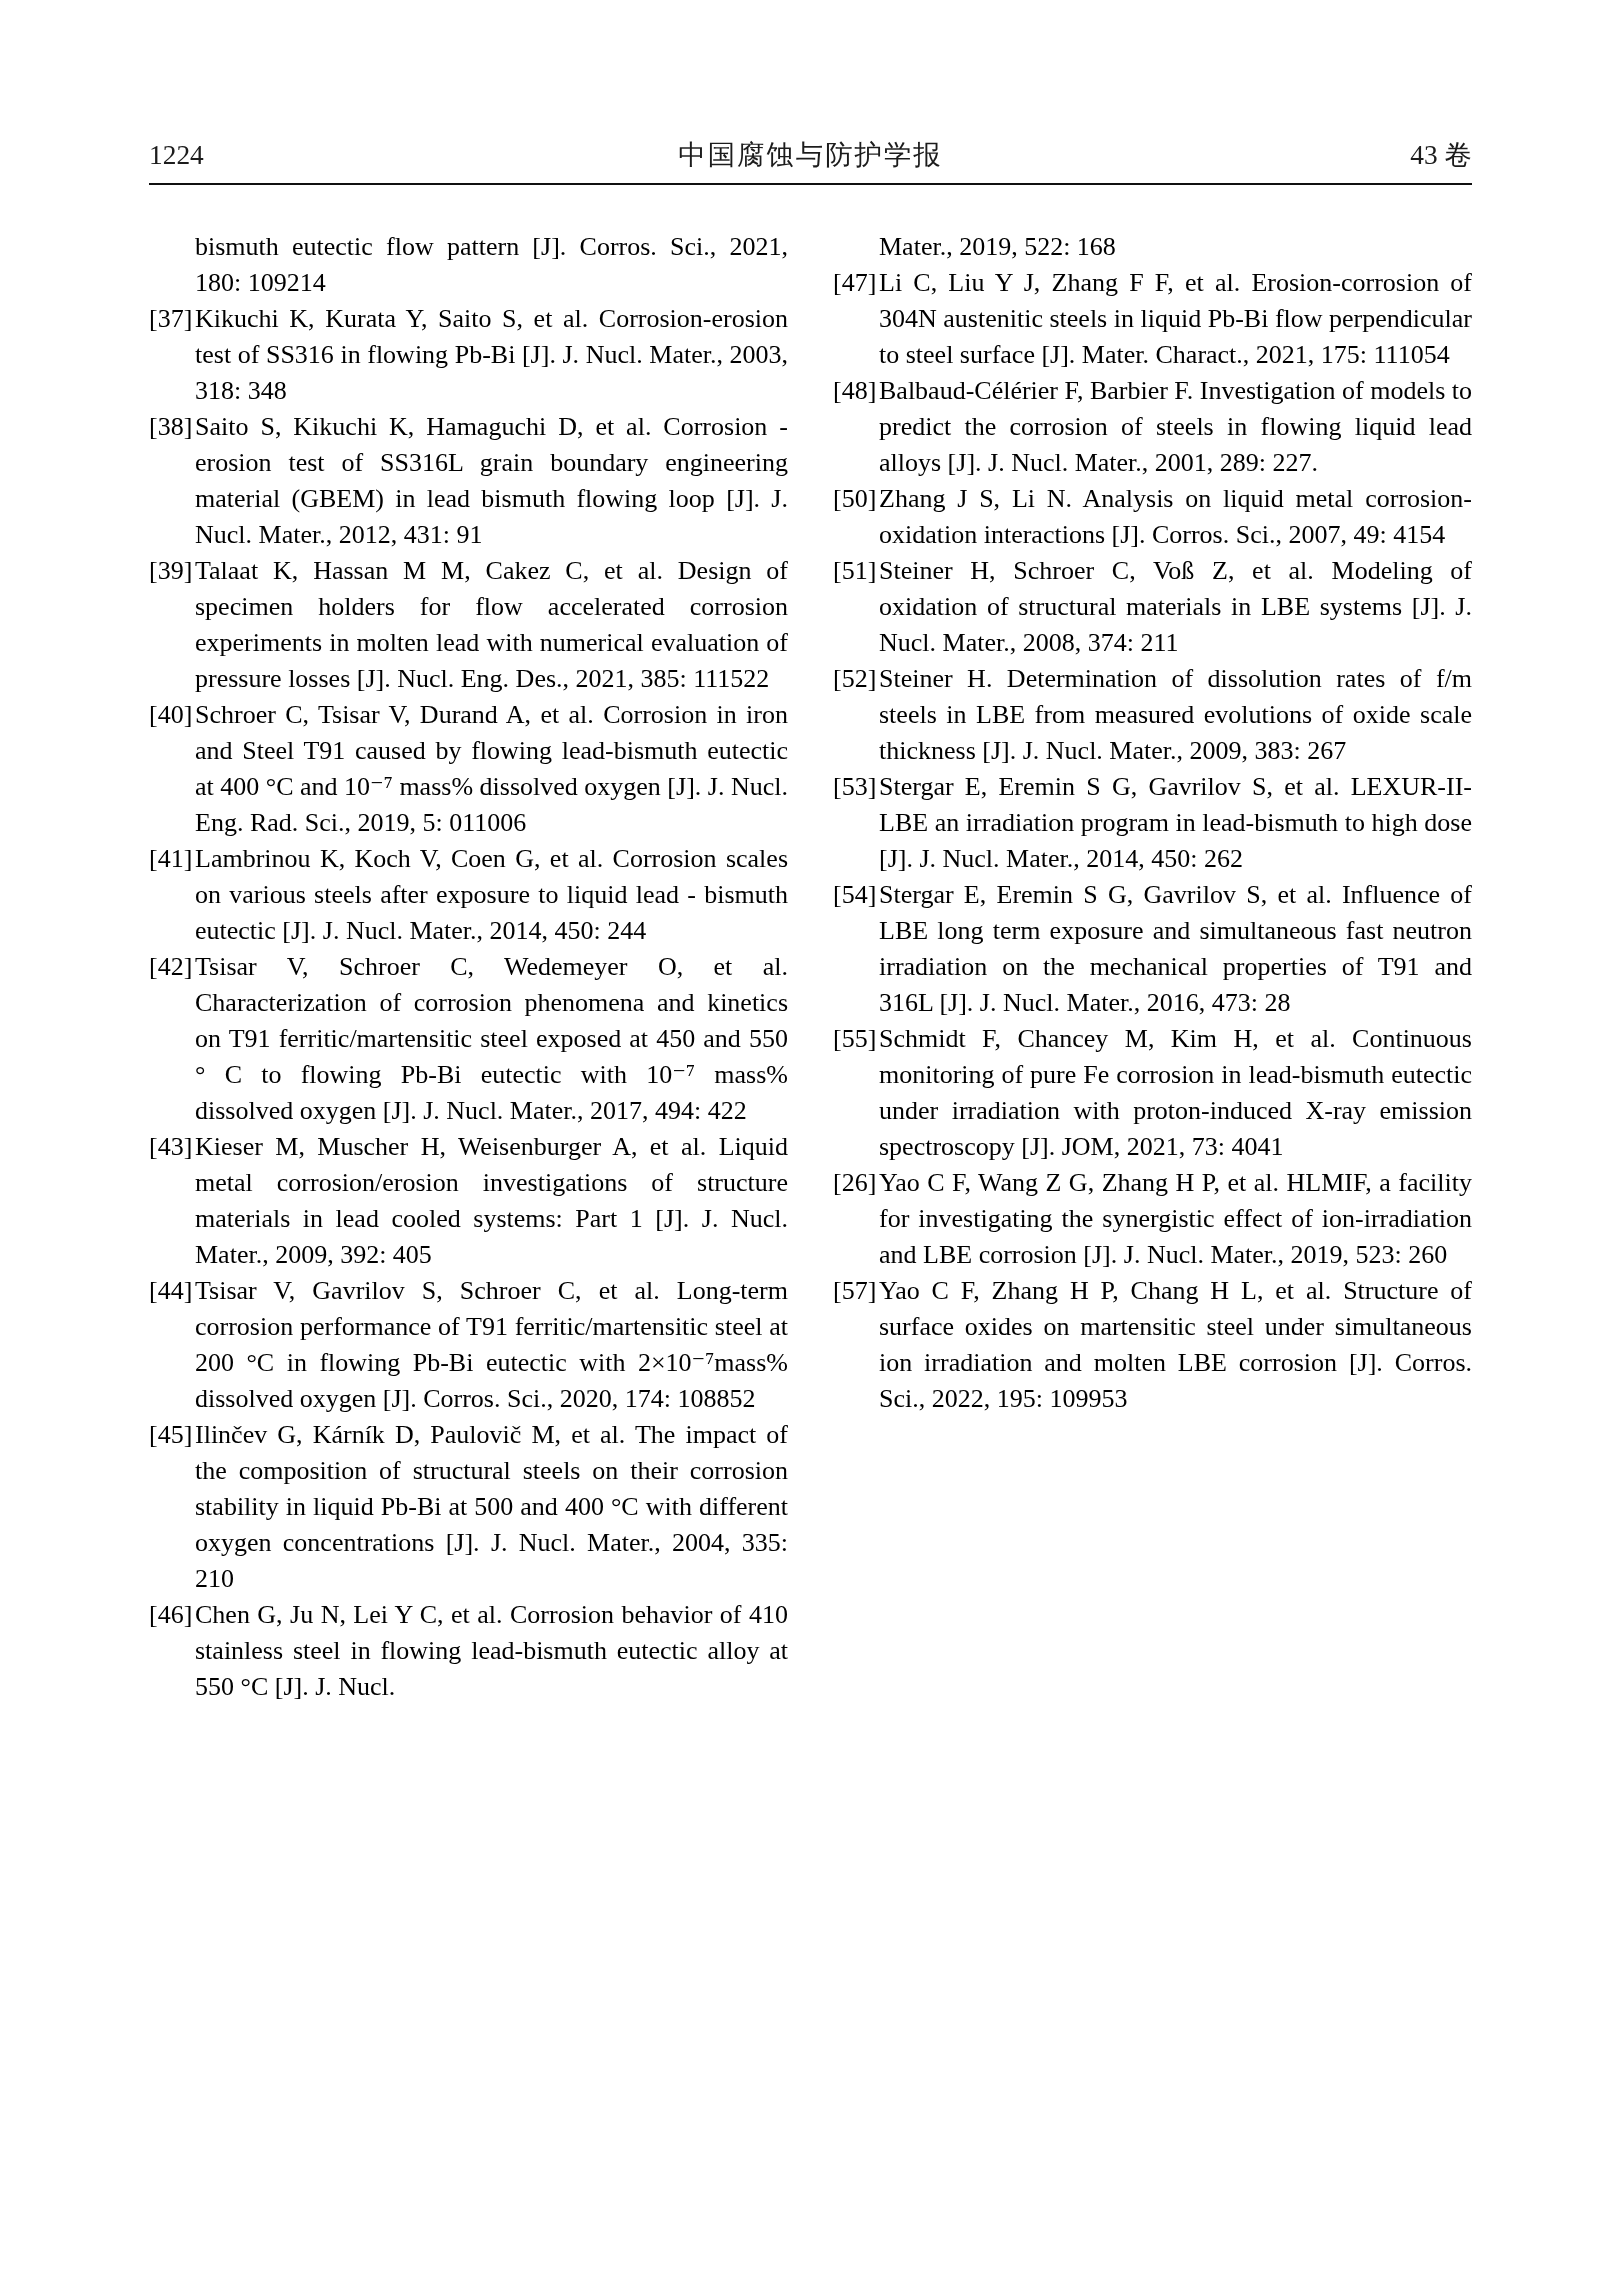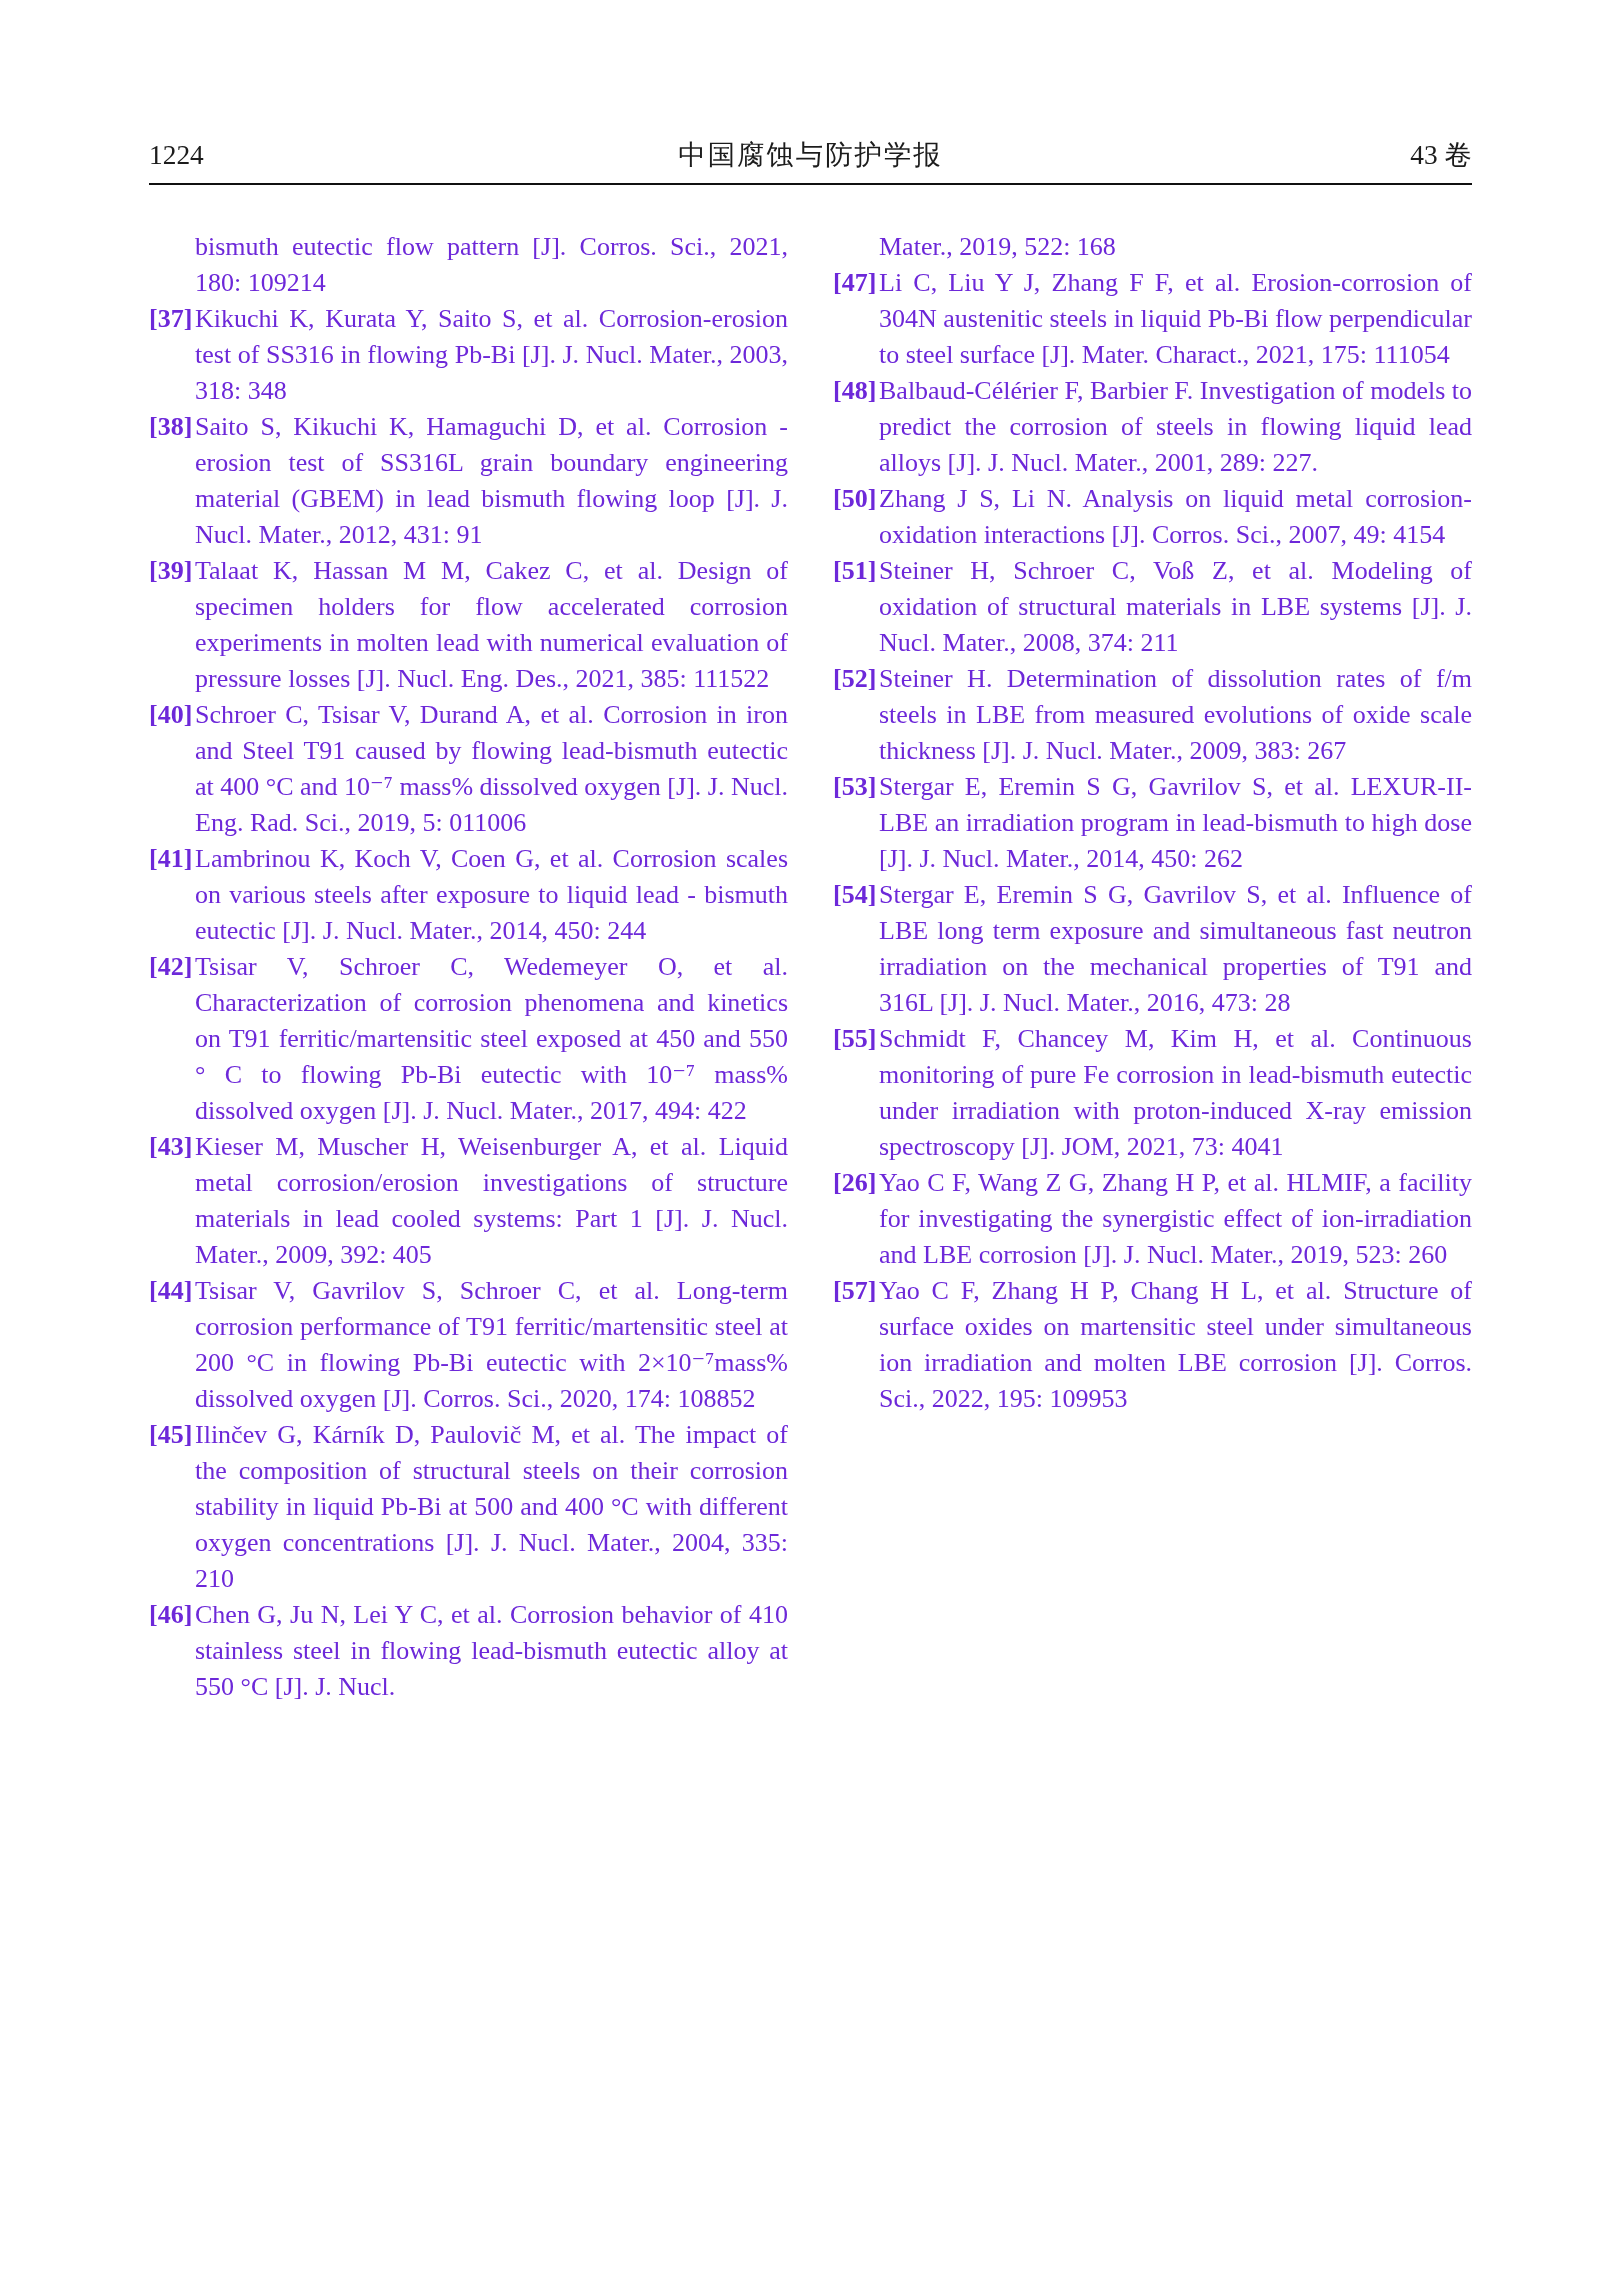--- a/index.html
+++ b/index.html
@@ -45,31 +45,30 @@
   .col {
     flex: 1;
     min-width: 0;
   }
   .ref-item {
     font-size: 26px;
     line-height: 36px;
     text-align: justify;
     padding-left: 46px;
     text-indent: -46px;
-    color: #6d28d9;
+    color: #000000;
   }
   .ref-item.cont {
     text-indent: 0;
   }
   .ref-num {
     display: inline-block;
     width: 46px;
     text-indent: 0;
     white-space: nowrap;
-    font-weight: bold;
   }
 </style>
 </head>
 <body>
 
 <div class="page">
   <div class="content">
 
     <div class="page-header">
       <span class="page-number">1224</span>

